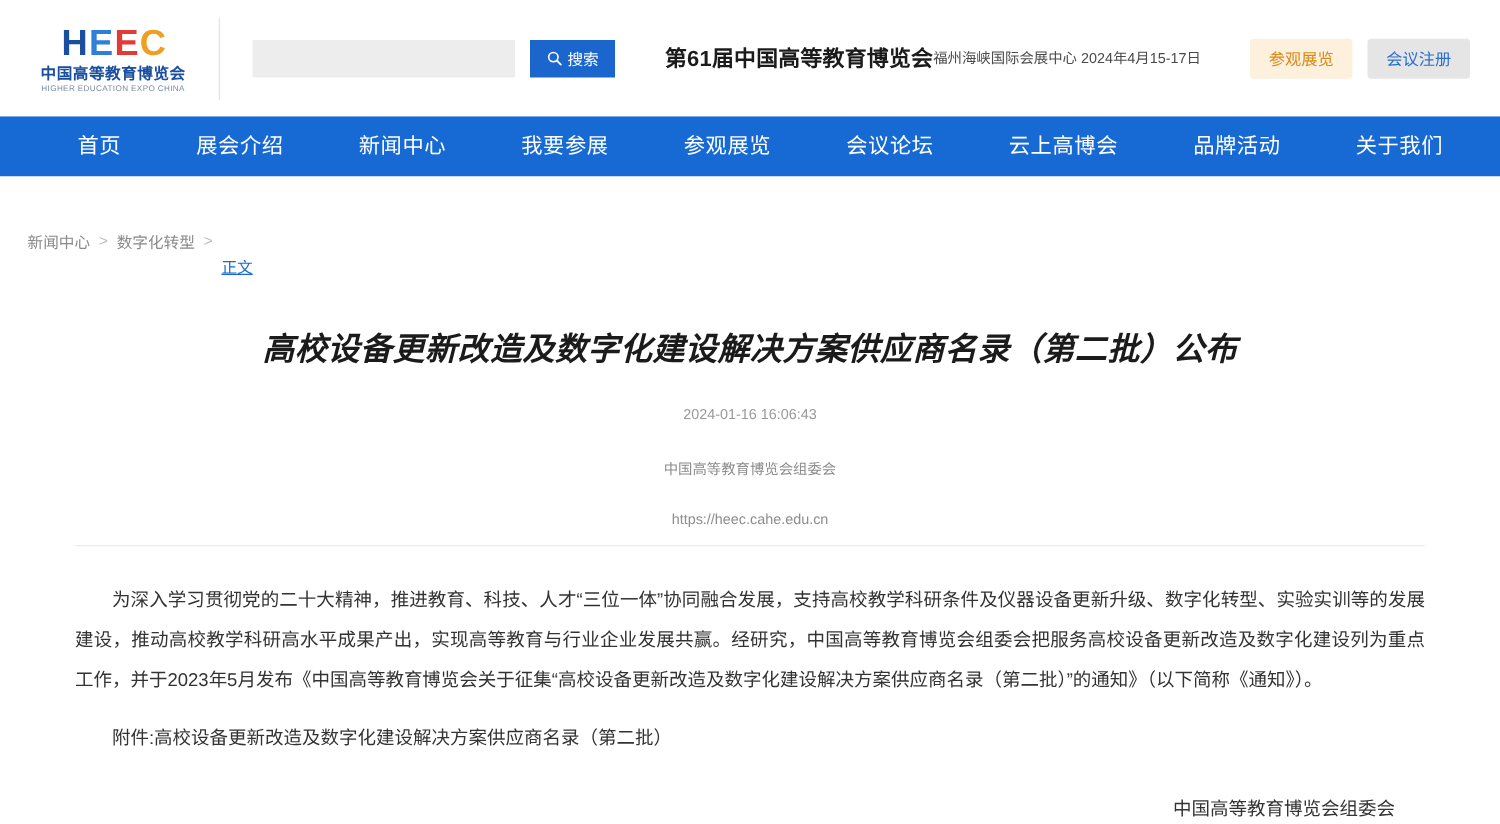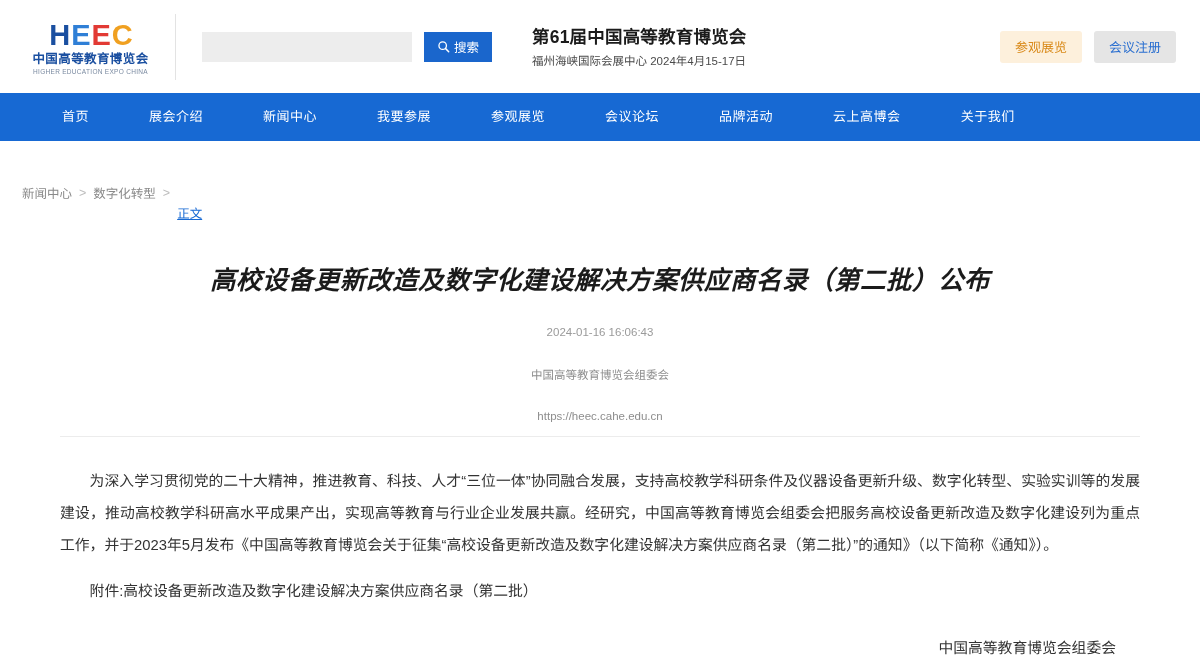--- a/index.html
+++ b/index.html
@@ -94,21 +94,21 @@
     font-size: 12.5px;
     display: flex;
     align-items: center;
     justify-content: center;
     gap: 4px;
     cursor: pointer;
     font-family: "Liberation Sans", sans-serif;
   }
   .search-btn svg { display:block; }
 
-  .title-block { display: flex; flex-direction: column; justify-content: center; }
+  .title-block { display: flex; flex-direction: row; justify-content: center; }
   .expo-title {
     font-size: 17.5px;
     font-weight: bold;
     color: #1b1b1b;
     letter-spacing: 0.2px;
     line-height: 24px;
   }
   .expo-sub {
     font-size: 11.5px;
     color: #4a4a4a;
@@ -140,21 +140,21 @@
   
   .nav {
     height: 48px;
     background: #1769d3;
     display: flex;
     align-items: center;
     padding-left: 40px;
   }
   .nav-item {
     color: #ffffff;
-    font-size: 13px;
+    font-size: 17px;
     padding: 0 30px;
     line-height: 48px;
     cursor: pointer;
     white-space: nowrap;
     letter-spacing: 0.5px;
   }
   .nav-item:first-child { padding-left: 22px; }
 
   
   .breadcrumb {
@@ -256,22 +256,22 @@
   </div>
 </div>
 
 <div class="nav">
   <div class="nav-item">首页</div>
   <div class="nav-item">展会介绍</div>
   <div class="nav-item">新闻中心</div>
   <div class="nav-item">我要参展</div>
   <div class="nav-item">参观展览</div>
   <div class="nav-item">会议论坛</div>
+  <div class="nav-item">云上高博会</div>
   <div class="nav-item">品牌活动</div>
-  <div class="nav-item">云上高博会</div>
   <div class="nav-item">关于我们</div>
 </div>
 
 <div class="breadcrumb">
   <span class="crumb">新闻中心</span>
   <span class="sep">&gt;</span>
   <span class="crumb">数字化转型</span>
   <span class="sep">&gt;</span>
   <span class="current">正文</span>
 </div>

